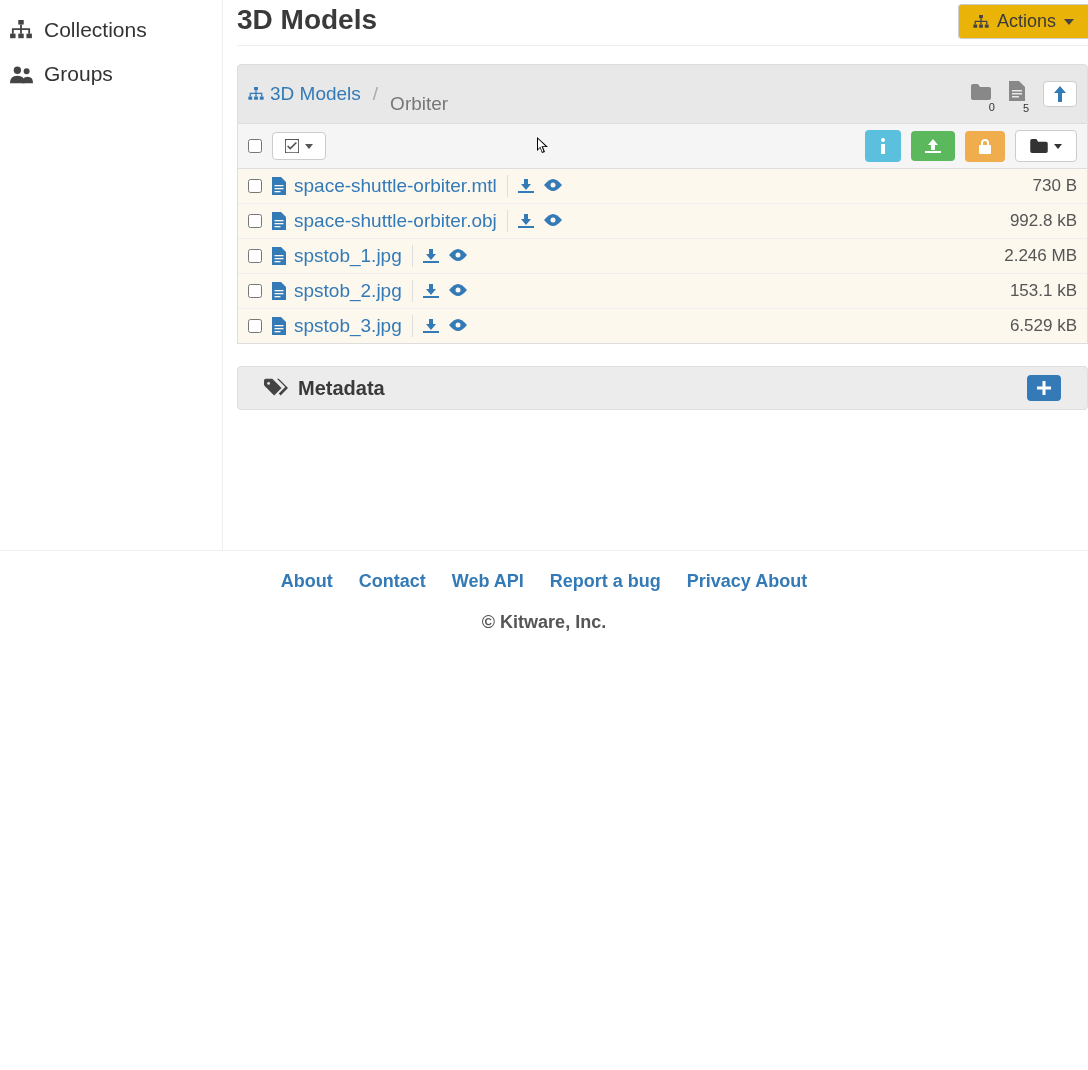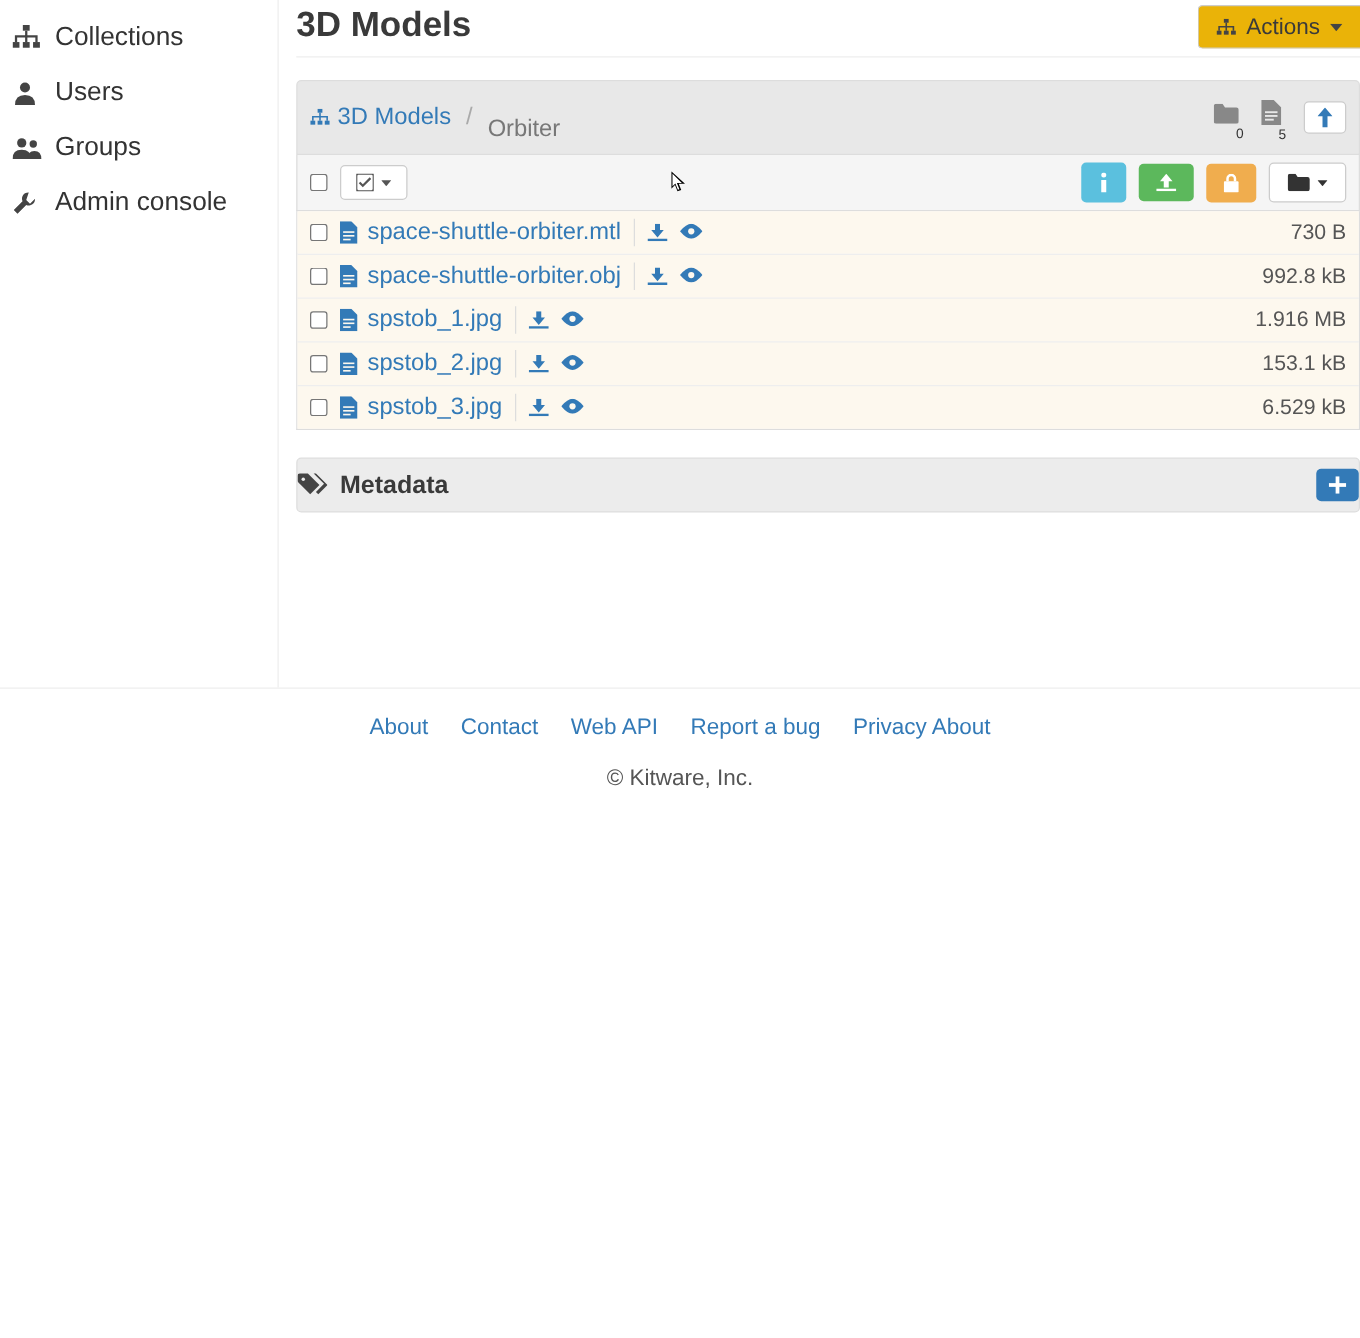--- a/index.html
+++ b/index.html
@@ -138,21 +138,21 @@
   border-right: 1px solid #ddd;
 }
 .file-actions { display: flex; gap: 10px; color: #337ab7; }
 .file-actions .ia { cursor: pointer; }
 .file-size { margin-left: auto; color: #555; font-size: 17px; }
 .metadata-bar {
   margin-top: 22px;
   background: #ececec;
   border: 1px solid #ddd;
   border-radius: 4px;
-  padding: 8px 0;
+  padding: 8px 26px;
   display: flex;
   align-items: center;
   justify-content: space-between;
   font-size: 20px;
 }
 .metadata-left { display: flex; align-items: center; gap: 10px; color: #3a3a3a; }
 .metadata-left .icon { color: #444; }
 .add-meta-btn {
   background: #337ab7;
   color: #fff;
@@ -160,20 +160,21 @@
   border-radius: 4px;
   padding: 6px 10px;
   font-size: 16px;
   cursor: pointer;
 }
 .footer {
   border-top: 1px solid #eee;
   margin-top: 0;
   padding: 20px 0 10px;
   text-align: center;
+  font-weight: bold;
 }
 .footer-links { display: flex; justify-content: center; gap: 26px; font-size: 18px; margin-bottom: 14px; }
 .footer-links a { color: #337ab7; text-decoration: none; }
 .copyright { color: #555; font-size: 18px; margin-top: 20px; }
 .cursor-arrow {
   position: absolute;
   left: 537px;
   top: 137px;
   width: 14px; height: 18px;
   pointer-events: none;
@@ -193,45 +194,28 @@
             <rect x="0" y="15" width="6" height="5" fill="#444"></rect>
             <rect x="9" y="15" width="6" height="5" fill="#444"></rect>
             <rect x="18" y="15" width="6" height="5" fill="#444"></rect>
             <path d="M12 5 v5 M3 15 v-5 h18 v5 M12 10 v5" stroke="#444" stroke-width="2" fill="none"></path>
           </svg>
       </span>
       <span>Collections</span>
     </div>
     <div class="sidebar-item">
       <span class="icon">
-        <svg width="20" height="20" viewBox="0 0 20 20">
-            <circle cx="10" cy="6" r="4" fill="#444"></circle>
-            <path d="M2 20 q0-8 8-8 t8 8 z" fill="#444"></path>
-          </svg>
-      </span>
-      <span>Users</span>
-    </div>
-    <div class="sidebar-item">
-      <span class="icon">
         <svg width="24" height="20" viewBox="0 0 26 20">
             <circle cx="8" cy="6" r="4" fill="#444"></circle>
             <circle cx="18" cy="7" r="3.2" fill="#444"></circle>
             <path d="M0 20 q0-8 8-8 t8 8 z" fill="#444"></path>
             <path d="M13 20 q0-7 6-7 t6 7 z" fill="#444"></path>
           </svg>
       </span>
       <span>Groups</span>
-    </div>
-    <div class="sidebar-item">
-      <span class="icon">
-        <svg width="20" height="20" viewBox="0 0 20 20">
-            <path d="M13 2 a5 5 0 0 0-5 7 L1 16 l3 3 7-7 a5 5 0 0 0 7-5 l-4 4-3-3 z" fill="#444"></path>
-          </svg>
-      </span>
-      <span>Admin console</span>
     </div>
   </nav>
 
   <main class="main">
     <div class="header-row">
       <h1 class="page-title">3D Models</h1>
       <button class="actions-btn">
         <span>
           <svg width="16" height="14" viewBox="0 0 24 22">
               <rect x="9" y="0" width="6" height="5" fill="#444"></rect>
@@ -400,21 +384,21 @@
                 <rect x="0" y="12" width="16" height="2" fill="#337ab7"></rect>
               </svg>
             </span>
             <span class="ia">
               <svg width="18" height="12" viewBox="0 0 18 12">
                 <path d="M0 6 q5-6 9-6 t9 6 q-5 6-9 6 T0 6 z" fill="#337ab7"></path>
                 <circle cx="9" cy="6" r="2.5" fill="#fdf8ee"></circle>
               </svg>
             </span>
           </div>
-          <span class="file-size">1.916 MB</span>
+          <span class="file-size">2.246 MB</span>
         </div>
         <div class="file-row">
           <input type="checkbox" class="checkbox" style="">
           <a href="#" class="file-link">
             <svg width="14" height="18" viewBox="0 0 14 18">
               <path d="M0 0 h9 l5 5 v13 H0 z" fill="#337ab7"></path>
               <rect x="2.5" y="8" width="9" height="1.3" fill="#fdf8ee"></rect>
               <rect x="2.5" y="11" width="9" height="1.3" fill="#fdf8ee"></rect>
               <rect x="2.5" y="14" width="6" height="1.3" fill="#fdf8ee"></rect>
             </svg>

